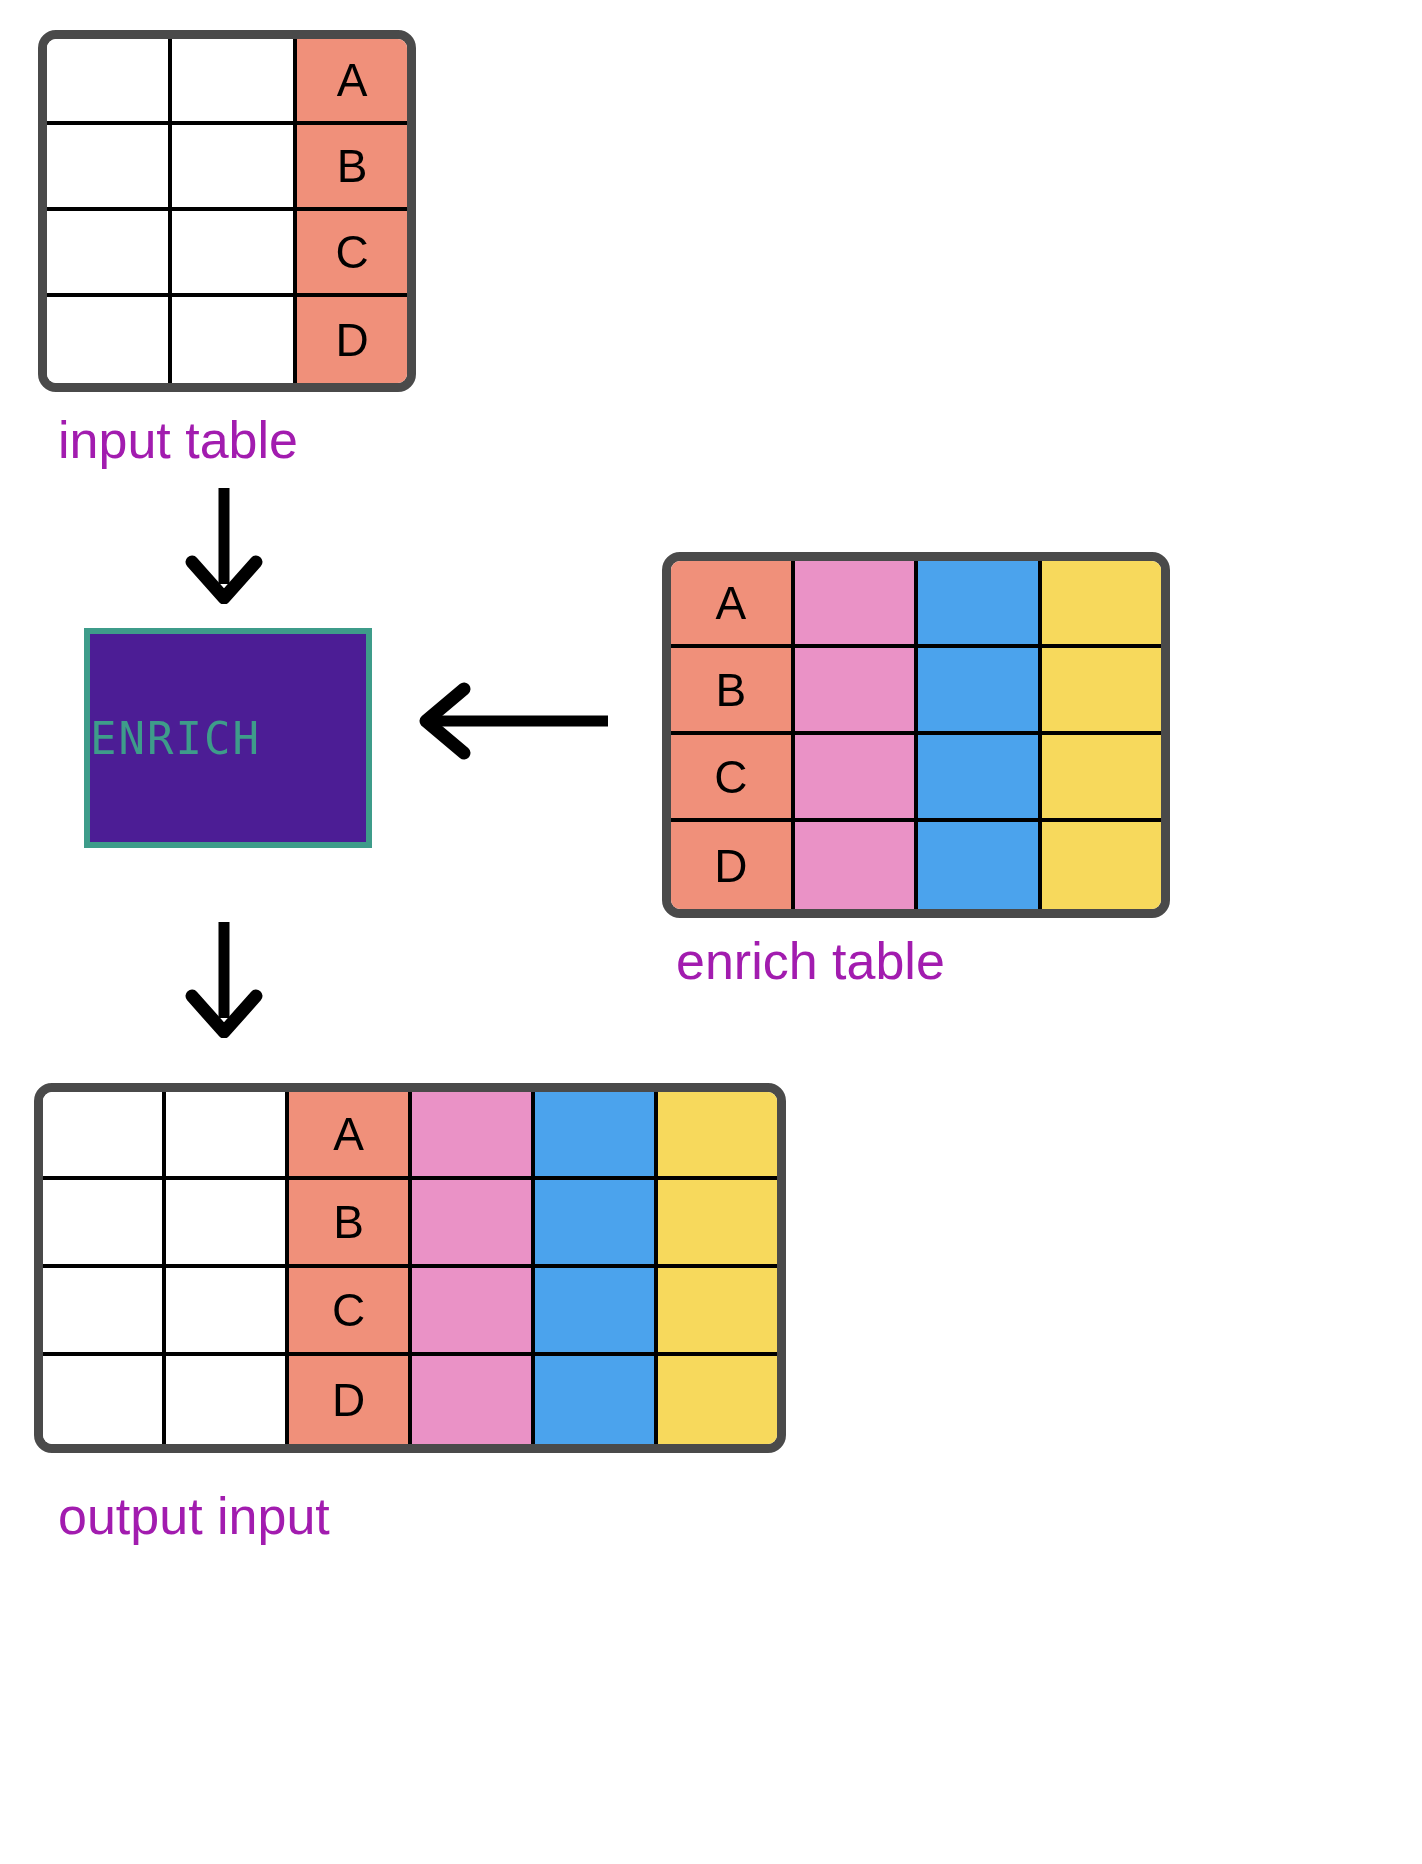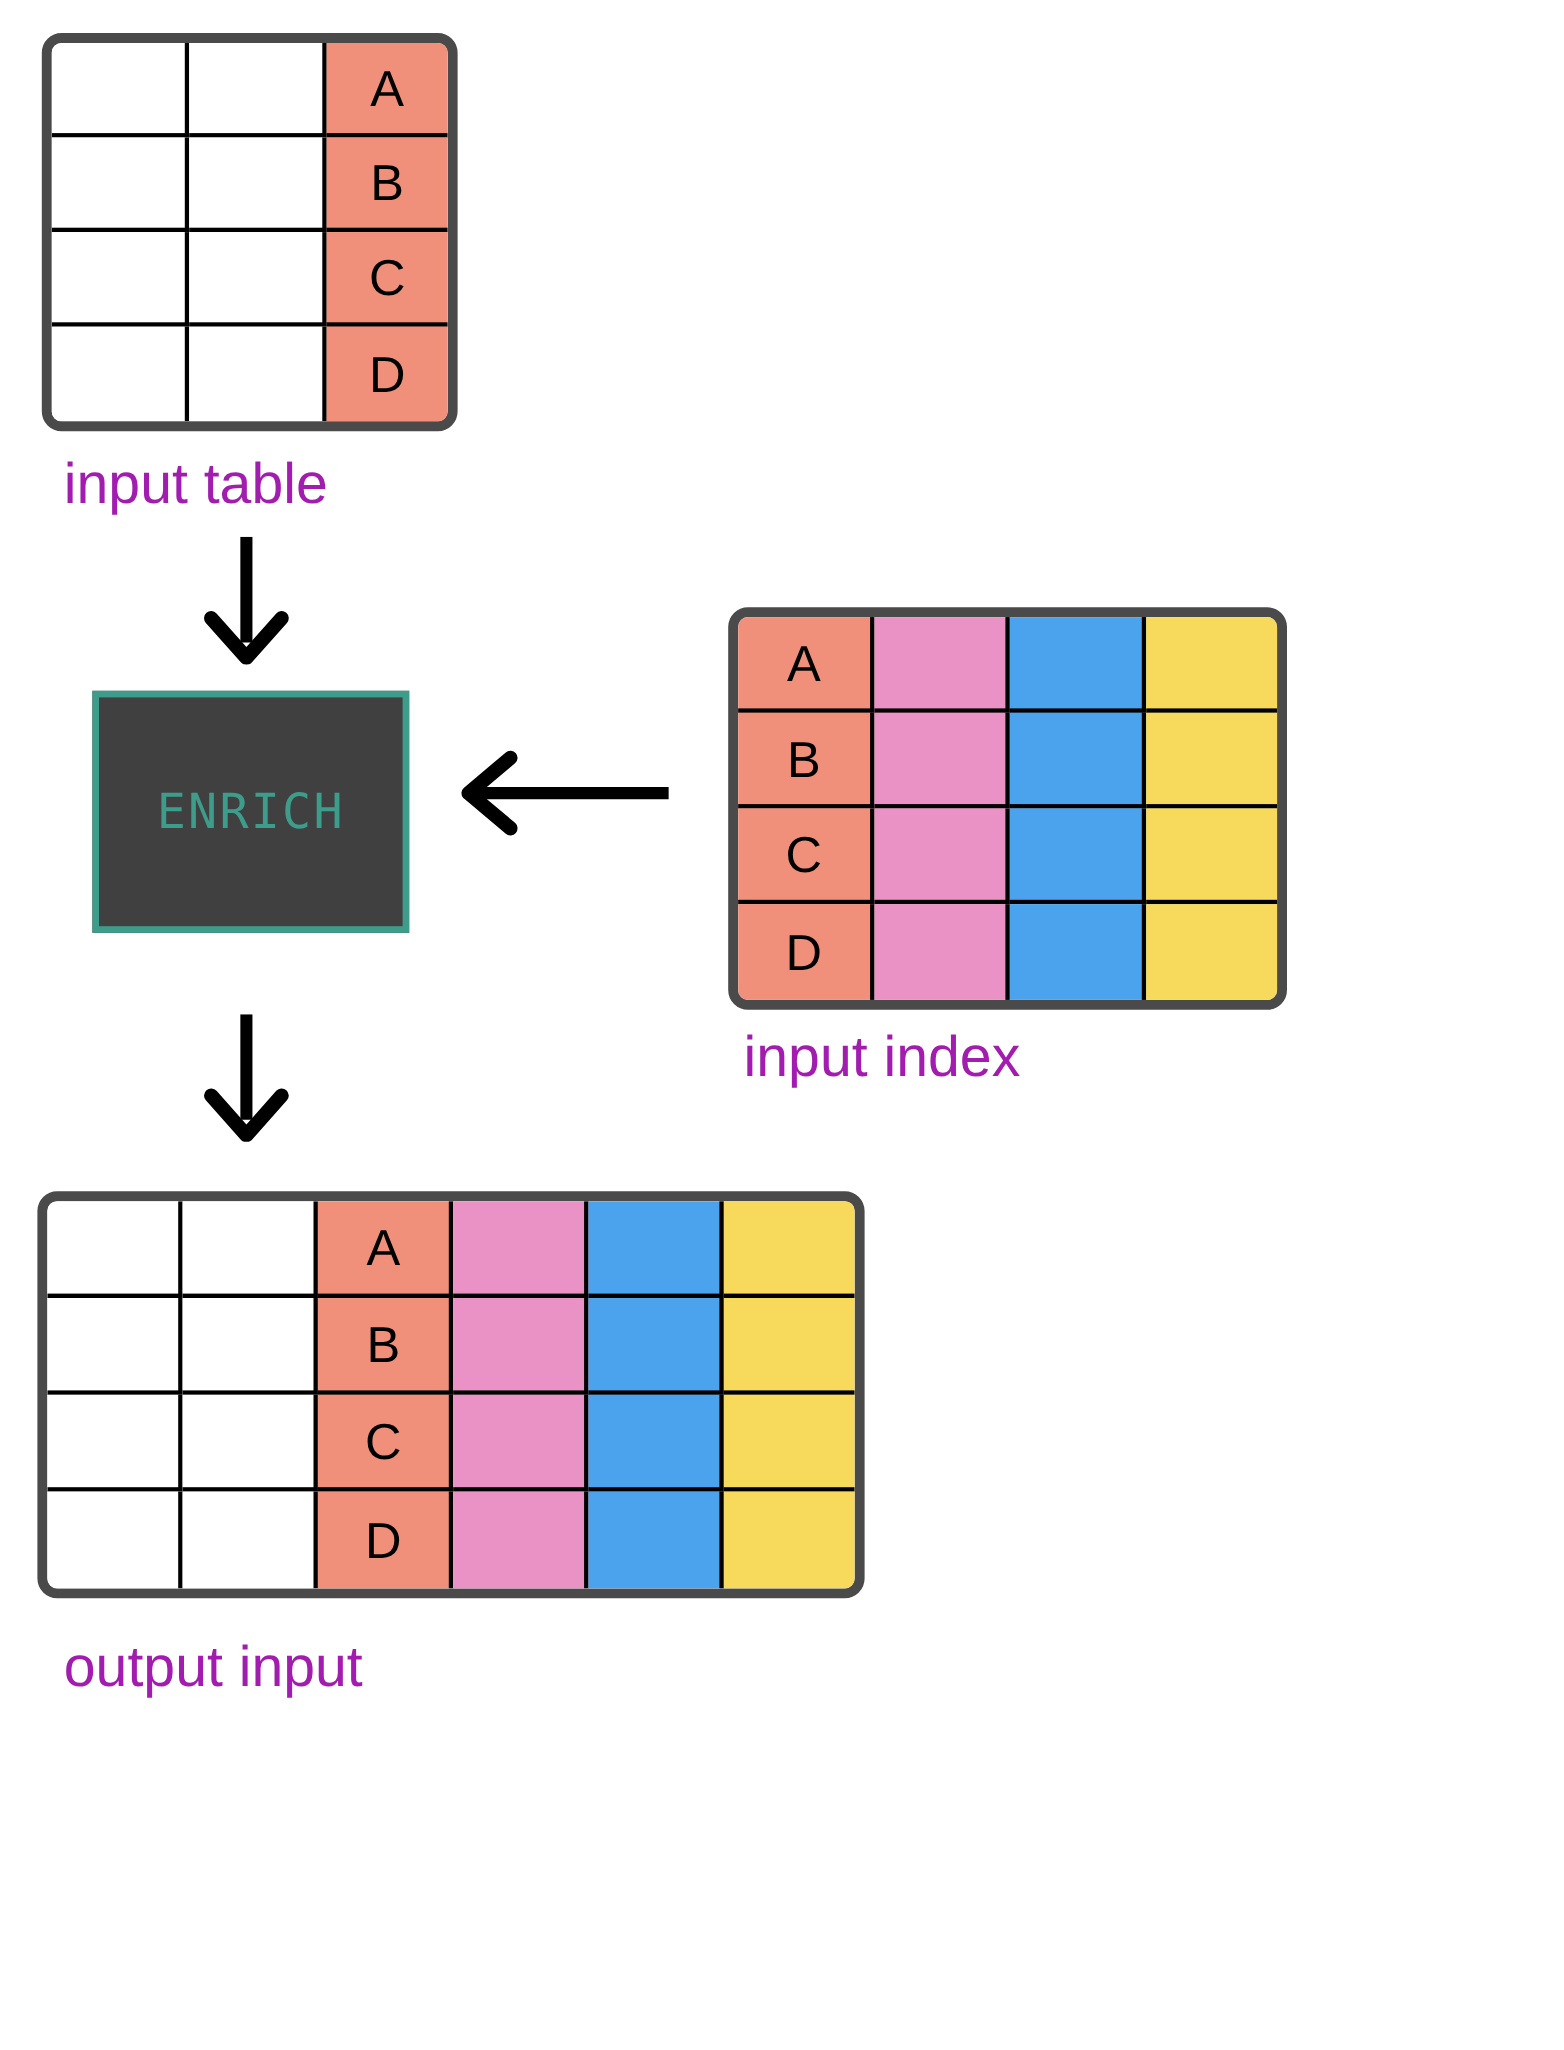--- a/index.html
+++ b/index.html
@@ -86,24 +86,23 @@
   #caption-enrich { left: 676px; top: 935px; }
   #caption-output { left: 58px;  top: 1490px; }
 
   
   #enrich-command-box {
     position: absolute;
     left: 84px; top: 628px;
     width: 288px; height: 220px;
     box-sizing: border-box;
     border: 6px solid #3E9C8A;
-    background: #404040;
+    background: #4c1d95;
     display: flex;
     flex-direction: column;
-    align-items: center;
     justify-content: center;
   }
   #enrich-command-box .cmd-line1 {
     font-family: "DejaVu Sans Mono", monospace;
     font-size: 44px;
     color: #3E9C8A;
     letter-spacing: 2px;
     line-height: 1.25;
   }
   #enrich-command-box .cmd-line2 {
@@ -192,21 +191,21 @@
     <div class="cell c-yellow"></div>
   </div>
   <div class="row">
     <div class="cell c-salmon">D</div>
     <div class="cell c-pink"></div>
     <div class="cell c-blue"></div>
     <div class="cell c-yellow"></div>
   </div>
 </div>
 
-<div class="caption" id="caption-enrich">input index</div>
+<div class="caption" id="caption-enrich">enrich table</div>
 
 <div class="tbl" id="output-table">
   <div class="row">
     <div class="cell c-white"></div>
     <div class="cell c-white"></div>
     <div class="cell c-salmon">A</div>
     <div class="cell c-pink"></div>
     <div class="cell c-blue"></div>
     <div class="cell c-yellow"></div>
   </div>

